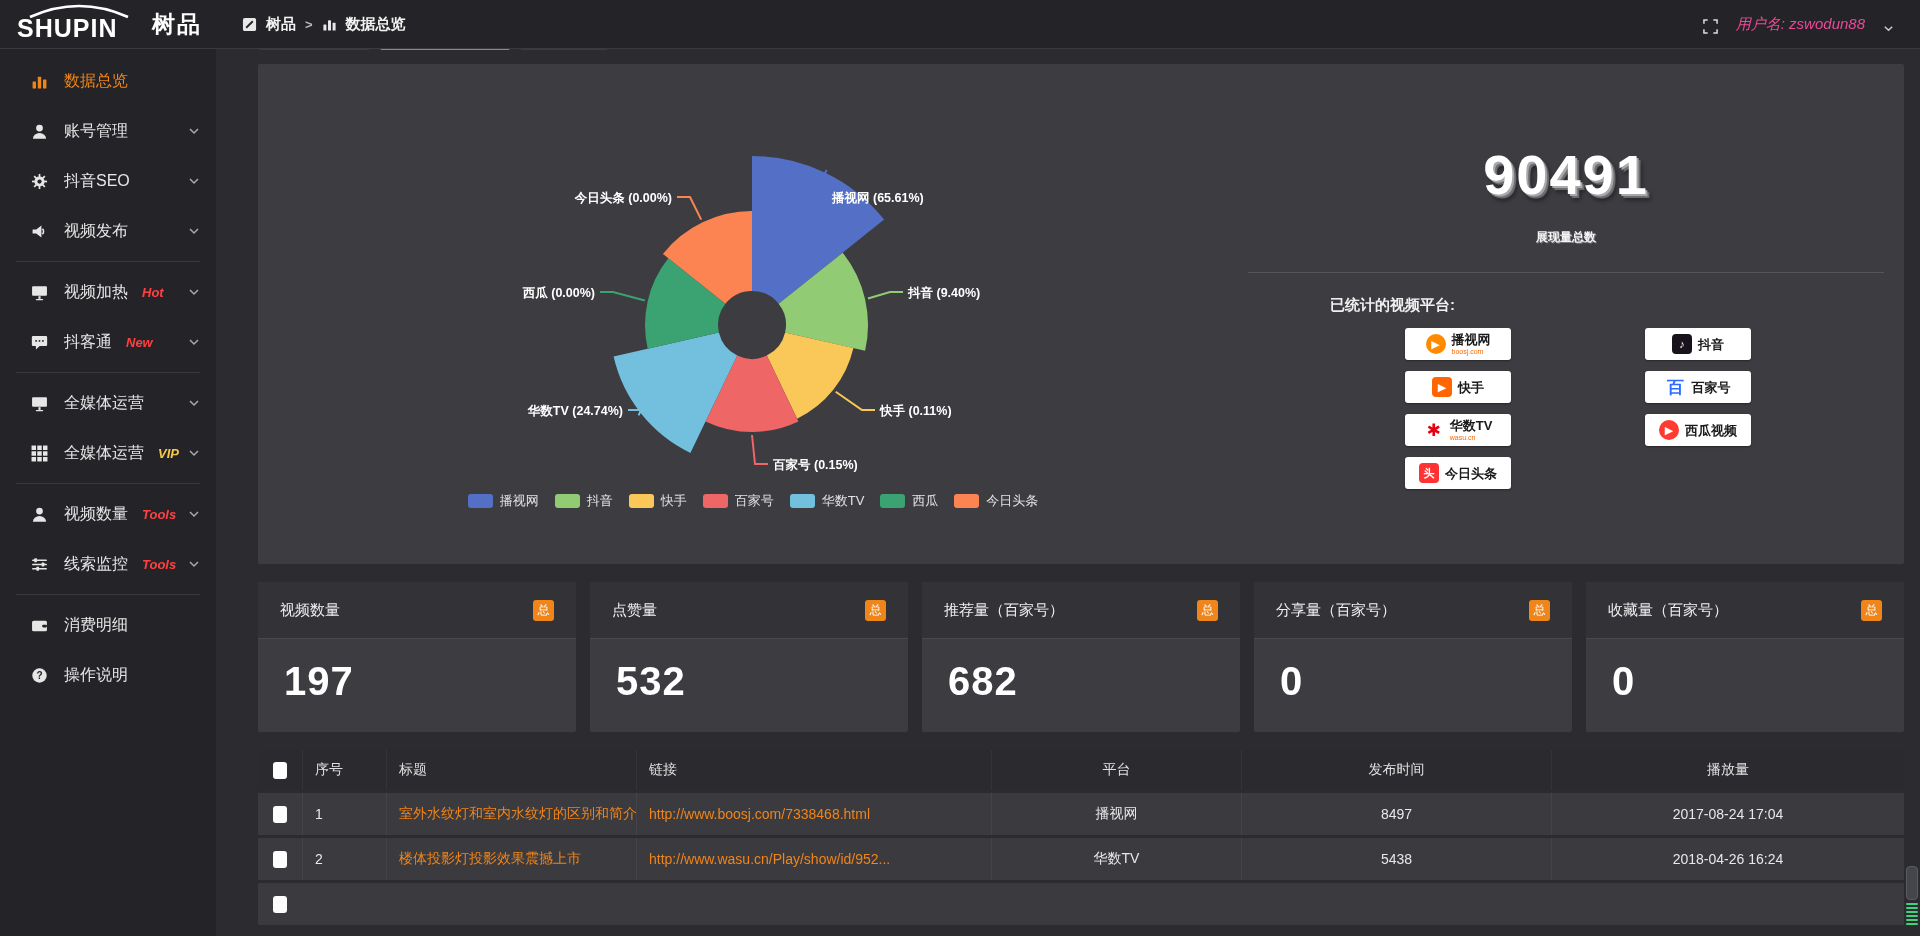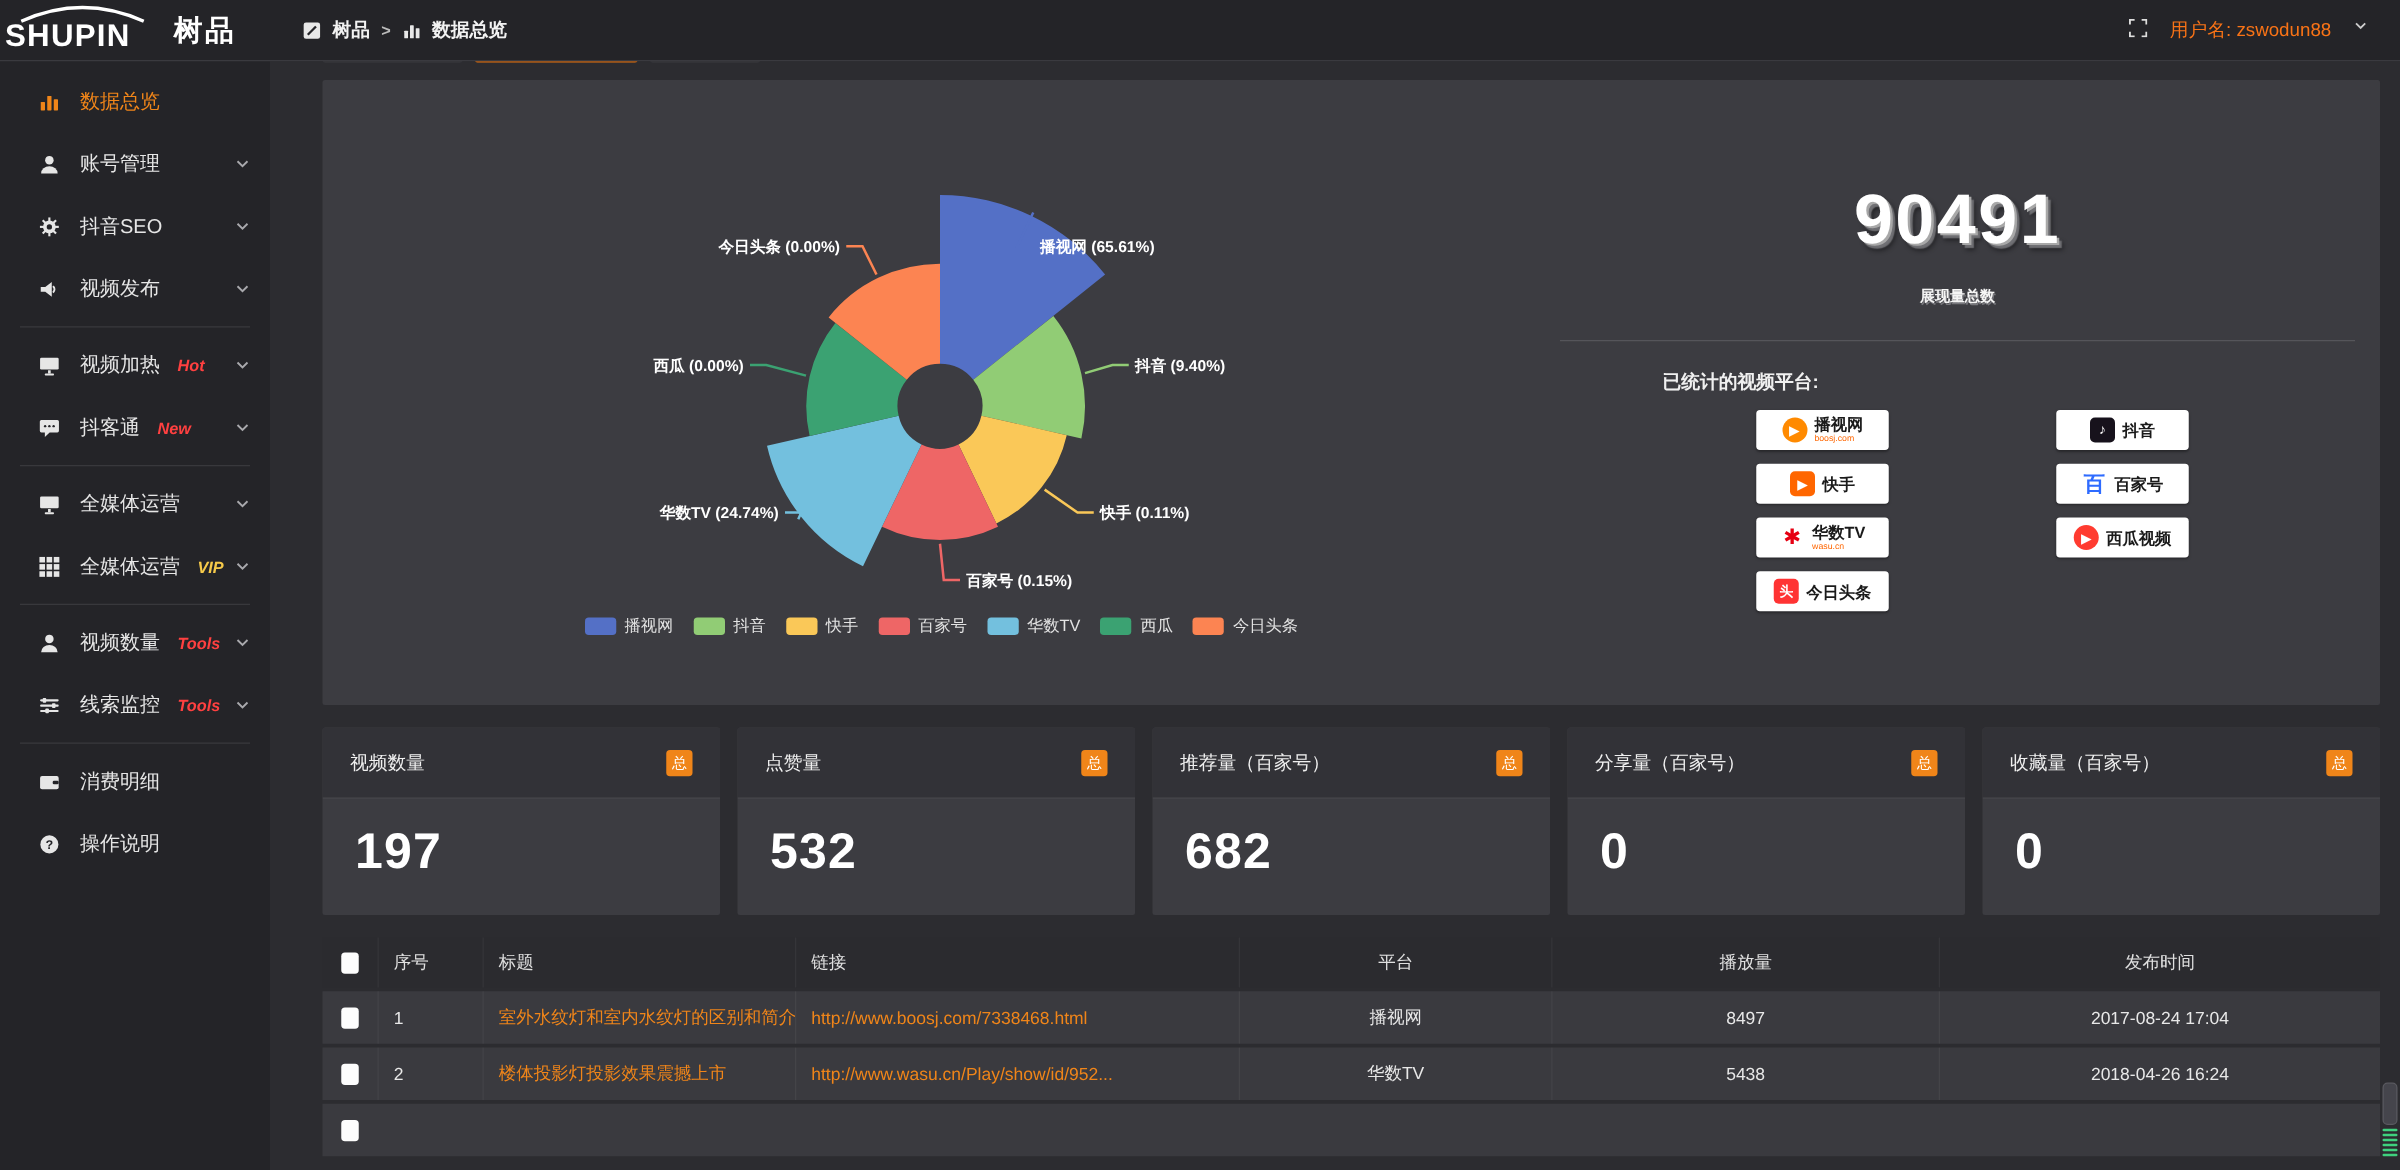--- a/index.html
+++ b/index.html
@@ -1,24 +1,24 @@
 <!DOCTYPE html>
 <html><head>
 <meta charset="utf-8">
 <style>
   html,body{margin:0;padding:0;width:1920px;height:936px;overflow:hidden;
     background:#2c2c30;font-family:"Liberation Sans","DejaVu Sans",sans-serif;color:#e8e8e8;}
   
   .topbar{position:absolute;left:0;top:0;width:1920px;height:48px;background:#242428;
     border-bottom:1px solid #3a3a3f;display:flex;align-items:center;z-index:5;}
-  .logo-zone{width:216px;height:48px;display:flex;align-items:center;padding-left:3px;box-sizing:border-box;}
+  .logo-zone{width:216px;height:48px;display:flex;align-items:center;padding-left:16px;box-sizing:border-box;}
   .logo-cjk{font-size:23px;font-weight:bold;color:#fff;margin-left:4px;letter-spacing:2px;}
   .crumbs{display:flex;align-items:center;gap:9px;padding-left:26px;font-size:15px;font-weight:bold;color:#f2f2f2;}
   .crumb-sep{color:#bbb;font-size:13px;}
-  .top-right{margin-left:auto;display:flex;align-items:flex-start;gap:18px;padding-right:26px;font-size:15px;color:#f97316;}
+  .top-right{margin-left:auto;display:flex;align-items:flex-end;gap:18px;padding-right:26px;font-size:15px;color:#ec4899;font-style:italic;}
   .chev-sm{color:#ccc;display:inline-flex;}
   
   .sidebar{position:absolute;left:0;top:48px;bottom:0;width:216px;background:#242428;overflow:hidden;}
   .side-list{padding-top:8px;}
   .side-item{height:50px;display:flex;align-items:center;padding:0 16px 0 30px;cursor:pointer;color:#e6e6e6;}
   .side-item .s-icon{width:19px;height:19px;display:inline-flex;align-items:center;justify-content:center;margin-right:15px;color:#e6e6e6;}
   .side-item .s-label{font-size:16px;}
   .side-item.active,.side-item.active .s-icon{color:#f08519;}
   .s-badge{margin-left:14px;font-style:italic;font-weight:bold;font-size:13px;}
   .s-badge.red{color:#ff4040;} .s-badge.yellow{color:#f5c94a;}
@@ -467,22 +467,22 @@
 
   <div class="dtable" id="dtable">
       <div class="t-head">
         <div class="t-cell">
           <span class="cbx"></span>
         </div>
         <div class="t-cell">序号</div>
         <div class="t-cell">标题</div>
         <div class="t-cell">链接</div>
         <div class="t-cell center">平台</div>
+        <div class="t-cell center">发布时间</div>
         <div class="t-cell center">播放量</div>
-        <div class="t-cell center">发布时间</div>
       </div>
       <div class="t-row">
         <div class="t-cell">
           <span class="cbx"></span>
         </div>
         <div class="t-cell">1</div>
         <div class="t-cell orange">室外水纹灯和室内水纹灯的区别和简介</div>
         <div class="t-cell orange">http://www.boosj.com/7338468.html</div>
         <div class="t-cell center">播视网</div>
         <div class="t-cell center">8497</div>

